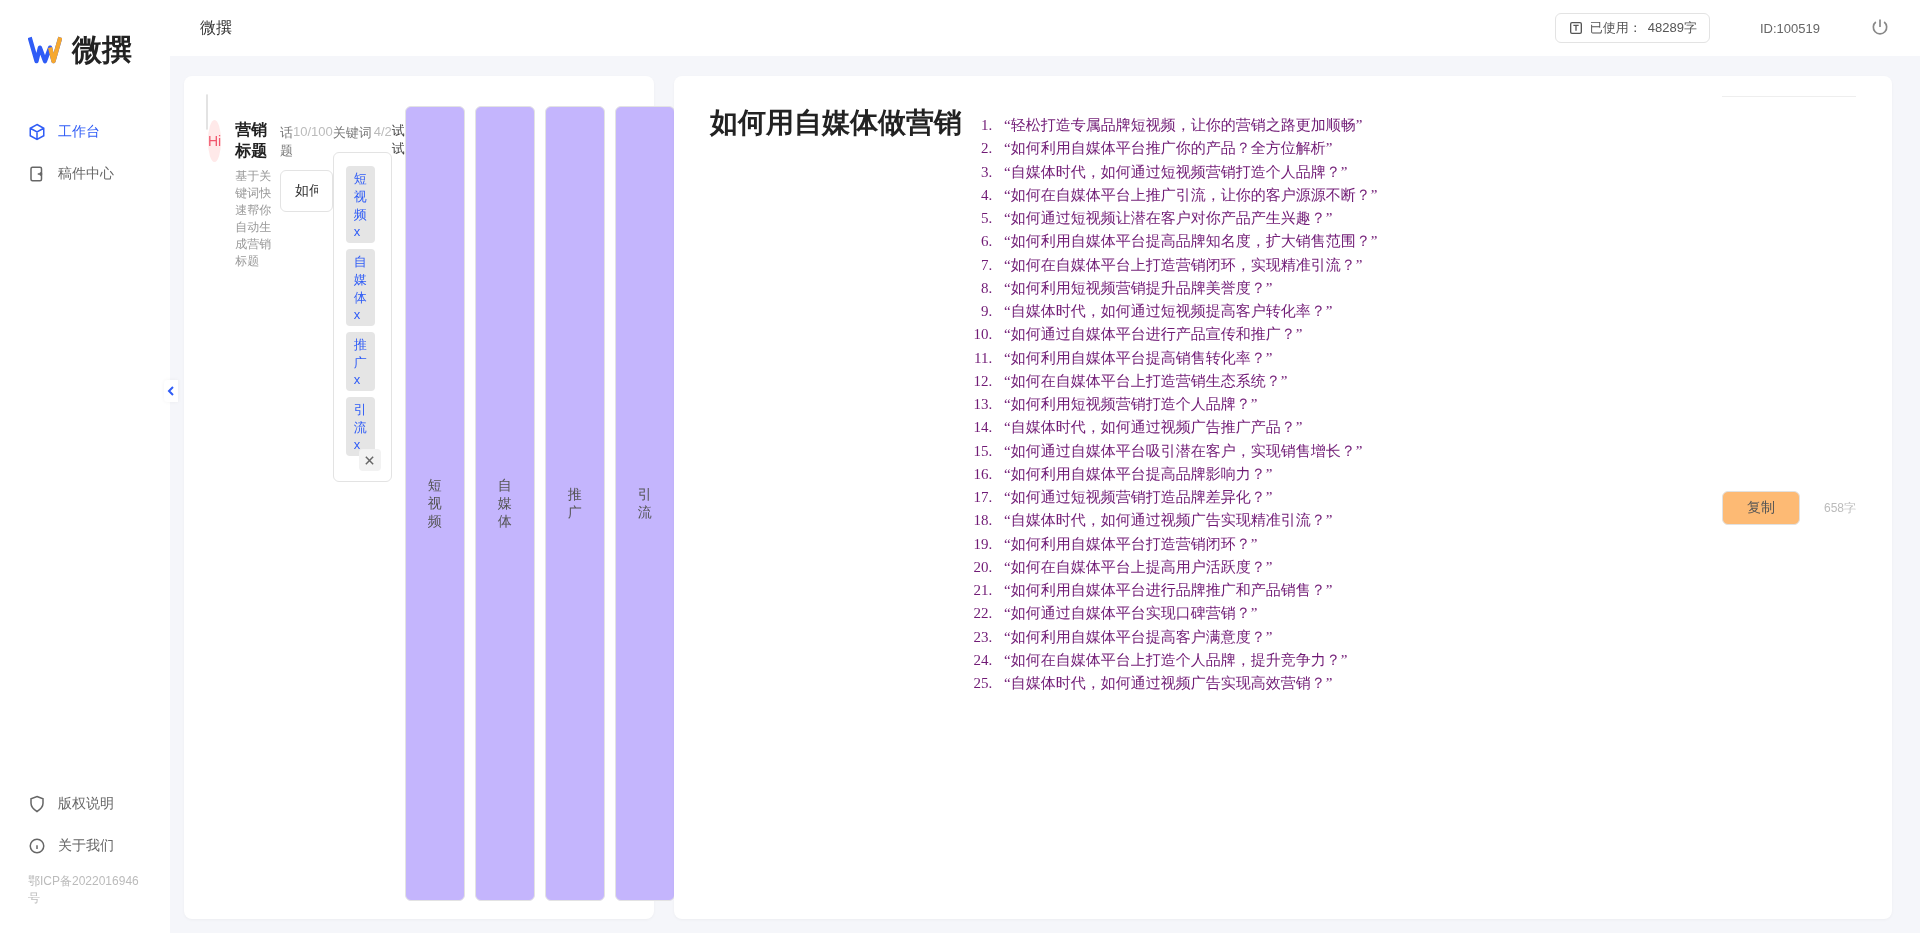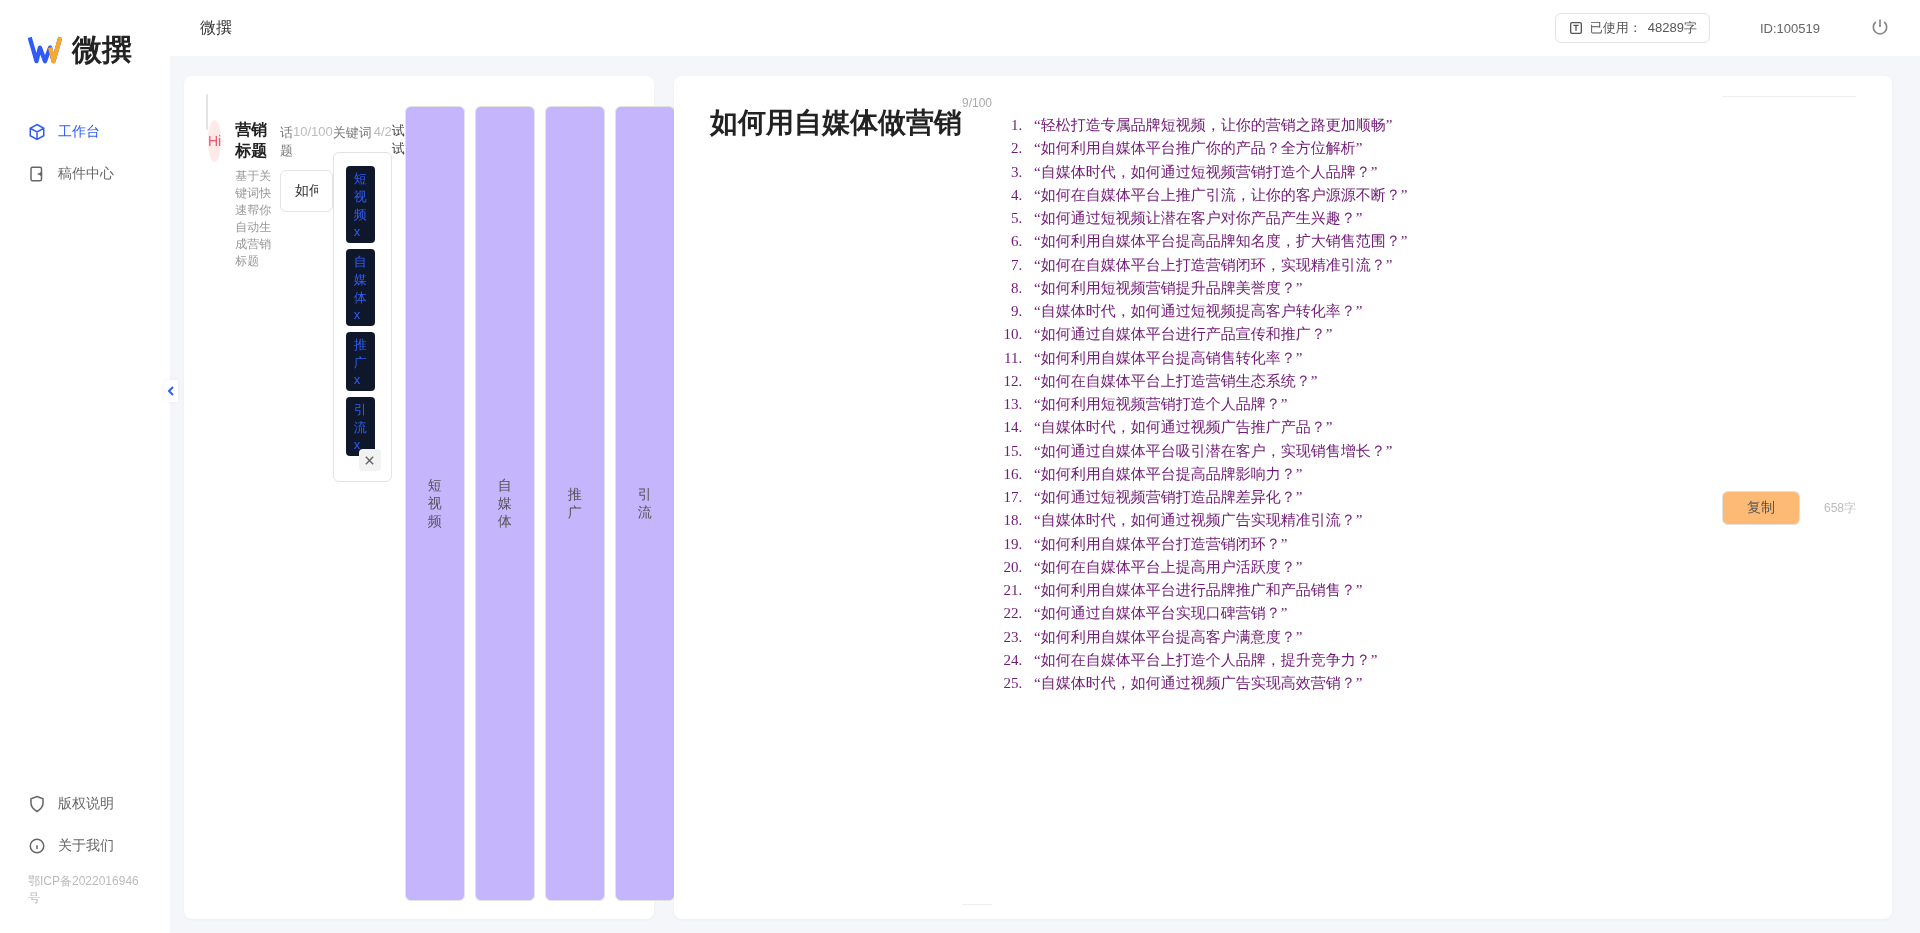--- a/index.html
+++ b/index.html
@@ -35,21 +35,21 @@
 .tab-switch .active { color:#fff; background:#2f5cf6; }
 .tpl-head { display:flex; gap:14px; margin-top:26px; align-items:flex-start; }
 .tpl-icon { width:42px; height:42px; border-radius:50%; background:#ffe9e9; color:#f1556c; display:flex; align-items:center; justify-content:center; font-size:14px; font-weight:400; }
 .tpl-title { font-size:16px; font-weight:600; color:#222; }
 .tpl-desc { font-size:12px; color:#999; margin-top:6px; }
 .field { margin-top:30px; }
 .field-label { display:flex; justify-content:space-between; font-size:13px; color:#777; margin-bottom:10px; }
 .field-count { color:#bbb; }
 .text-input { width:100%; border:1px solid #e3e3e3; border-radius:6px; padding:12px 14px; font-size:14px; color:#333; outline:none; }
 .kw-box { position:relative; border:1px solid #e3e3e3; border-radius:6px; padding:10px 12px 22px; min-height:68px; }
-.kw-chip { display:inline-block; background:#0f172a; color:#2f5cf6; font-size:13px; padding:4px 8px; border-radius:4px; margin:3px 4px 3px 0; cursor:pointer; }
+.kw-chip { display:inline-block; background:#e5e5e5; color:#2f5cf6; font-size:13px; padding:4px 8px; border-radius:4px; margin:3px 4px 3px 0; cursor:pointer; }
 .kw-clear { position:absolute; right:10px; bottom:10px; width:22px; height:22px; border-radius:4px; background:#f2f2f2; display:flex; align-items:center; justify-content:center; cursor:pointer; color:#666; }
 .try-label { font-size:13px; color:#404040; margin-top:28px; }
 .try-row { display:flex; gap:10px; margin-top:12px; }
 .try-btn { border:1px solid #e3e3e3; border-radius:6px; padding:7px 22px; font-size:14px; color:#555; background:#c4b5fd; cursor:pointer; }
 .record-link { text-align:center; font-size:13px; color:#aaa; margin-top:28px; cursor:pointer; }
 .record-link svg{width:14px;height:14px;vertical-align:-2px;margin-right:4px;}
 .left-footer { margin-top:auto; padding-top:20px; }
 .gen-btn { width:200px; margin:0 auto; display:block; background:#2f5cf6; color:#fff; border:none; border-radius:6px; padding:12px 0; font-size:15px; cursor:pointer; }
 .doc-title { text-align:center; font-size:28px; font-family:"Songti SC","SimSun",serif; font-weight:600; color:#222; padding:8px 0 6px; }
 .doc-meta { display:flex; justify-content:flex-end; border-bottom:1px solid #eee; padding:0 0 6px; font-size:12px; color:#aaa; }
@@ -188,23 +188,20 @@
             </svg><span>填写记录 &gt;</span>
         </div>
 
         <div class="left-footer">
           <button class="gen-btn">生成内容</button>
         </div>
       </section>
 
       <section class="panel panel-right">
         <h1 class="doc-title">如何用自媒体做营销</h1>
-        <div class="doc-meta">
-            <span>9/100</span>
-          </div>
         <div class="doc-body">
           <ol class="doc-list" id="result-list">
               <li>“轻松打造专属品牌短视频，让你的营销之路更加顺畅”</li>
               <li>“如何利用自媒体平台推广你的产品？全方位解析”</li>
               <li>“自媒体时代，如何通过短视频营销打造个人品牌？”</li>
               <li>“如何在自媒体平台上推广引流，让你的客户源源不断？”</li>
               <li>“如何通过短视频让潜在客户对你产品产生兴趣？”</li>
               <li>“如何利用自媒体平台提高品牌知名度，扩大销售范围？”</li>
               <li>“如何在自媒体平台上打造营销闭环，实现精准引流？”</li>
               <li>“如何利用短视频营销提升品牌美誉度？”</li>

